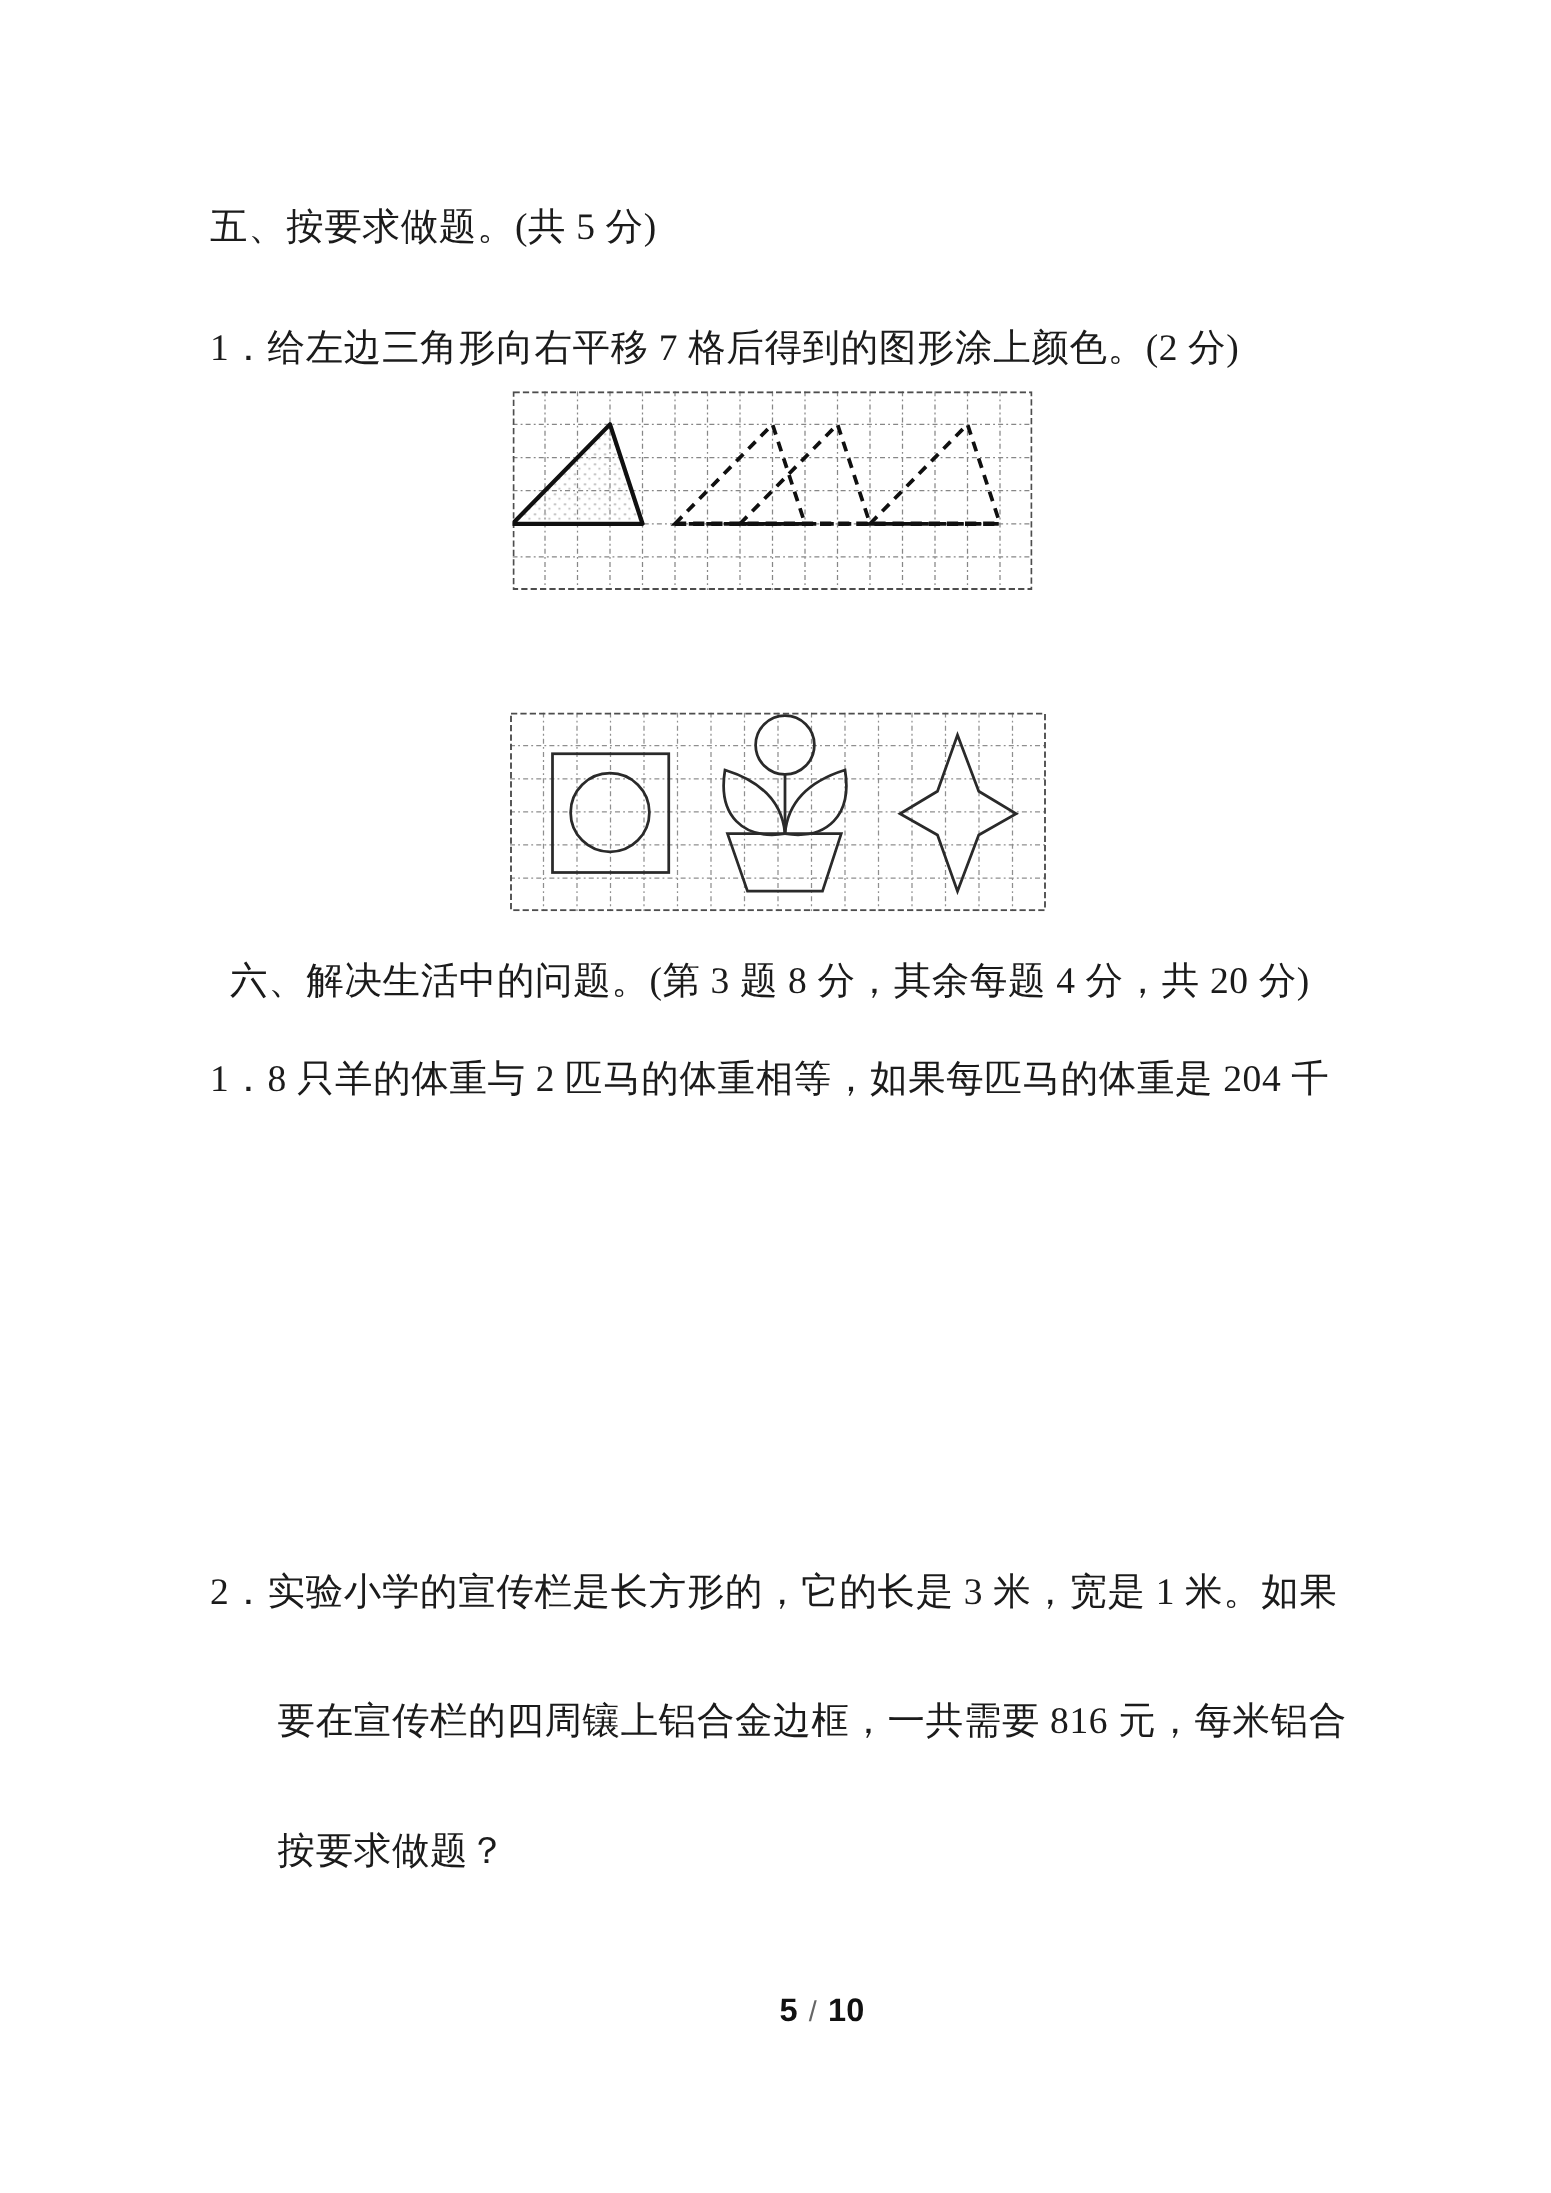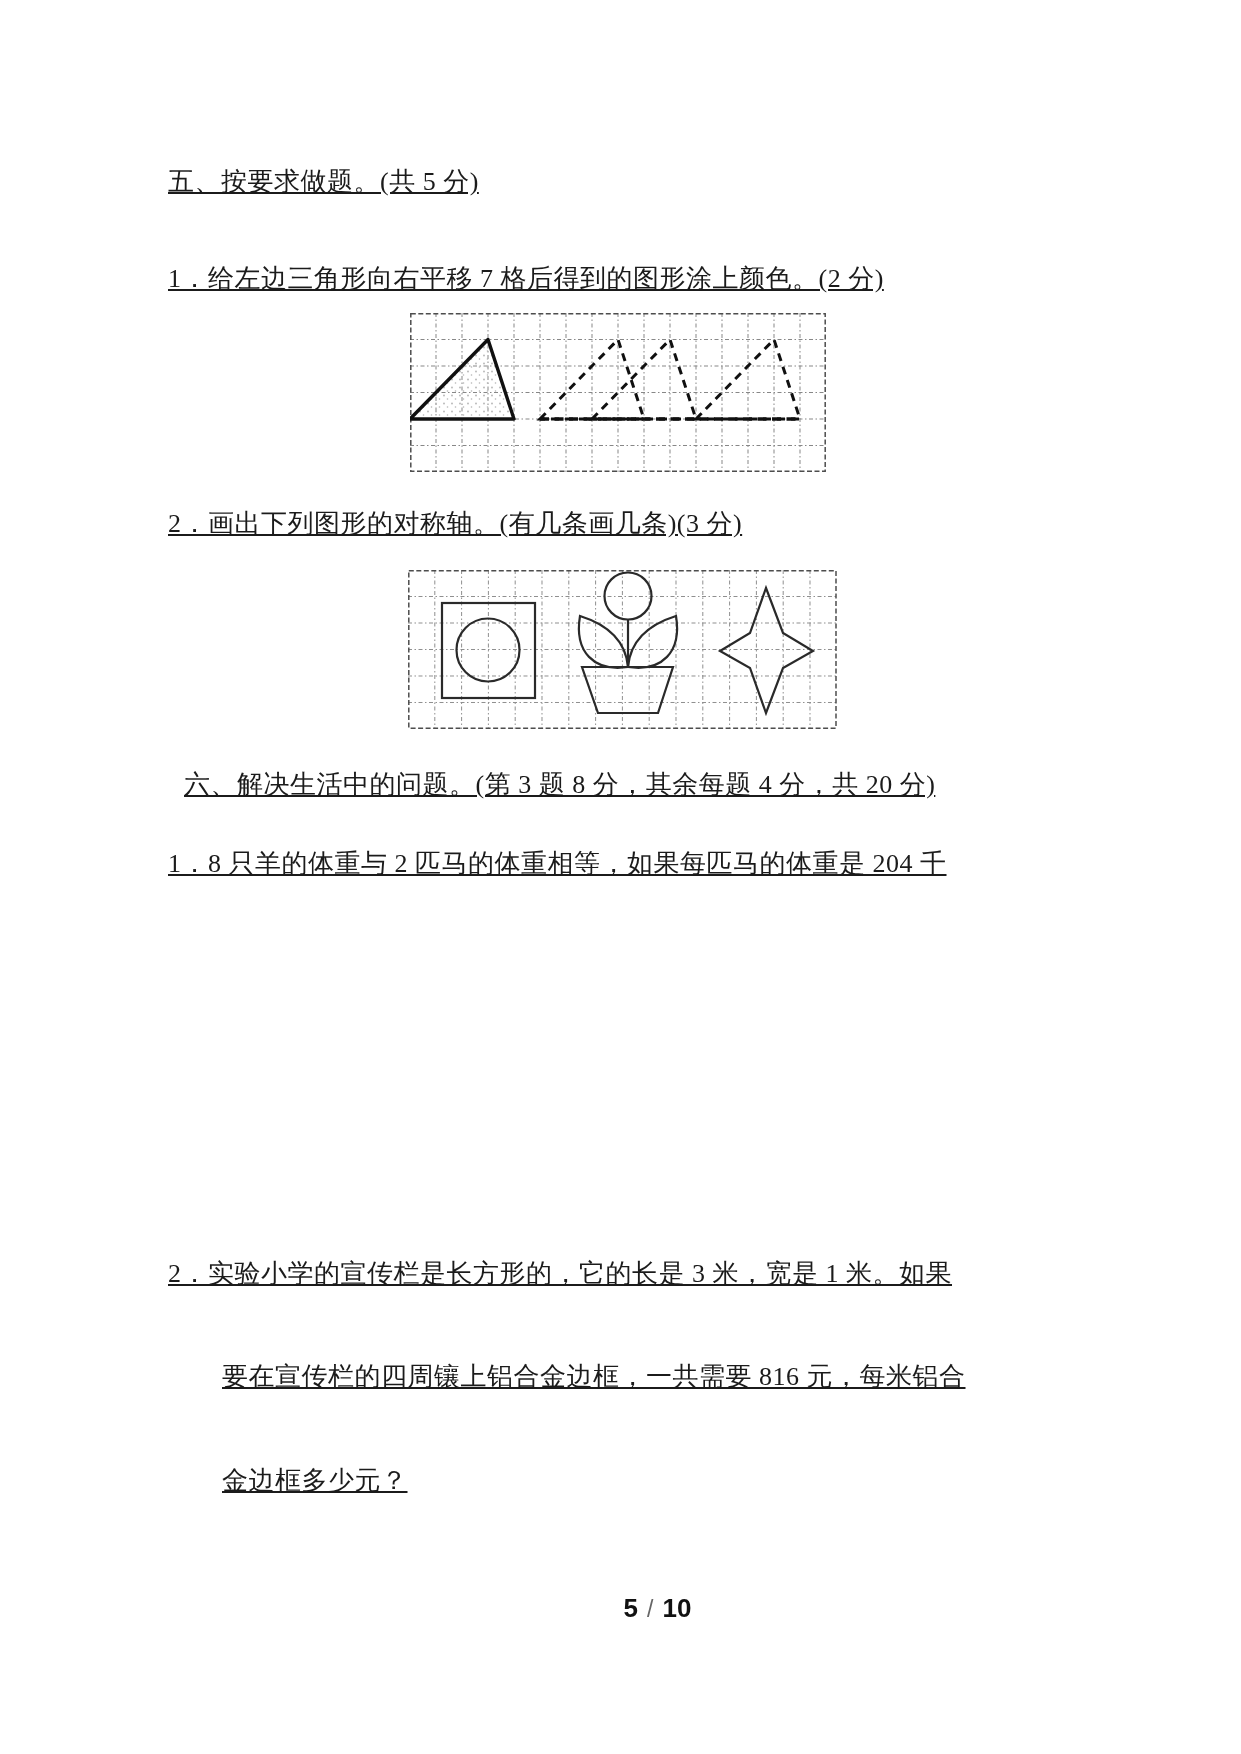--- a/index.html
+++ b/index.html
@@ -4,21 +4,21 @@
 <style>
   html,body{margin:0;padding:0;background:#ffffff;}
   .page{
     position:relative;width:1241px;height:1754px;margin:0 auto;
     background:#ffffff;color:#1b1b1b;
     font-family:"Liberation Serif","DejaVu Serif",serif;
     overflow:hidden;
   }
   .tline{
     position:absolute;white-space:nowrap;
-    font-size:26px;line-height:38px;letter-spacing:0.5px;text-decoration:underline;
+    font-size:30px;line-height:38px;letter-spacing:0.5px;
   }
   .fig{position:absolute;}
   .fig svg{display:block;}
   .footer{
     position:absolute;left:0;width:100%;text-align:center;
     font-family:"Liberation Sans","DejaVu Sans",sans-serif;
     font-size:26px;font-weight:bold;color:#111111;
   }
   .footer .sep{font-weight:normal;color:#666666;padding:0 9px;font-size:23px;}
 </style>
@@ -63,21 +63,20 @@
           <rect x="0.8" y="0.8" width="414.4" height="157.4" fill="none" stroke="#4d4d4d" stroke-width="1.5" stroke-dasharray="5 2.5"></rect>
         </g>
         <line x1="130" y1="106" x2="390" y2="106" stroke="#101010" stroke-width="3.6" stroke-dasharray="9 5.5"></line>
         <polygon points="130.0,106.0 208.0,26.5 234.0,106.0" fill="none" stroke="#101010" stroke-width="3" stroke-dasharray="8 6"></polygon>
         <polygon points="182.0,106.0 260.0,26.5 286.0,106.0" fill="none" stroke="#101010" stroke-width="3" stroke-dasharray="8 6"></polygon>
         <polygon points="286.0,106.0 364.0,26.5 390.0,106.0" fill="none" stroke="#101010" stroke-width="3" stroke-dasharray="8 6"></polygon>
         <polygon points="0.0,106.0 78.0,26.5 104.0,106.0" fill="url(#stipple)" stroke="#101010" stroke-width="3.4" stroke-linejoin="round"></polygon>
       </svg>
     </div>
 
-  <div class="tline" style="left:168px;top:505px;">2．画出下列图形的对称轴。(有几条画几条)(3 分)</div>
 
   <div class="fig" id="fig2" style="left:408px;top:570px;">
       <svg width="428.8" height="159" viewBox="0 0 428.8 159">
         <g>
           <line x1="26.8" y1="0" x2="26.8" y2="159" stroke="#8f8f8f" stroke-width="1" stroke-dasharray="4 2.5 1.5 2.5"></line>
           <line x1="53.6" y1="0" x2="53.6" y2="159" stroke="#8f8f8f" stroke-width="1" stroke-dasharray="4 2.5 1.5 2.5"></line>
           <line x1="80.4" y1="0" x2="80.4" y2="159" stroke="#8f8f8f" stroke-width="1" stroke-dasharray="4 2.5 1.5 2.5"></line>
           <line x1="107.2" y1="0" x2="107.2" y2="159" stroke="#8f8f8f" stroke-width="1" stroke-dasharray="4 2.5 1.5 2.5"></line>
           <line x1="134.0" y1="0" x2="134.0" y2="159" stroke="#8f8f8f" stroke-width="1" stroke-dasharray="4 2.5 1.5 2.5"></line>
           <line x1="160.8" y1="0" x2="160.8" y2="159" stroke="#8f8f8f" stroke-width="1" stroke-dasharray="4 2.5 1.5 2.5"></line>
@@ -116,17 +115,17 @@
 
   <div class="tline" style="left:184px;top:766px;">六、解决生活中的问题。(第 3 题 8 分，其余每题 4 分，共 20 分)</div>
 
   <div class="tline" style="left:168px;top:845px;">1．8 只羊的体重与 2 匹马的体重相等，如果每匹马的体重是 204 千</div>
 
 
   <div class="tline" style="left:168px;top:1255px;">2．实验小学的宣传栏是长方形的，它的长是 3 米，宽是 1 米。如果</div>
 
   <div class="tline" style="left:222px;top:1358px;">要在宣传栏的四周镶上铝合金边框，一共需要 816 元，每米铝合</div>
 
-  <div class="tline" style="left:222px;top:1462px;">金边框多少元？</div>
+  <div class="tline" style="left:222px;top:1462px;">按要求做题？</div>
 
   <div class="footer" style="top:1593px;margin-left:37px;"><span>5</span><span class="sep">/</span><span>10</span></div>
 
 </div>
 
 </body></html>

